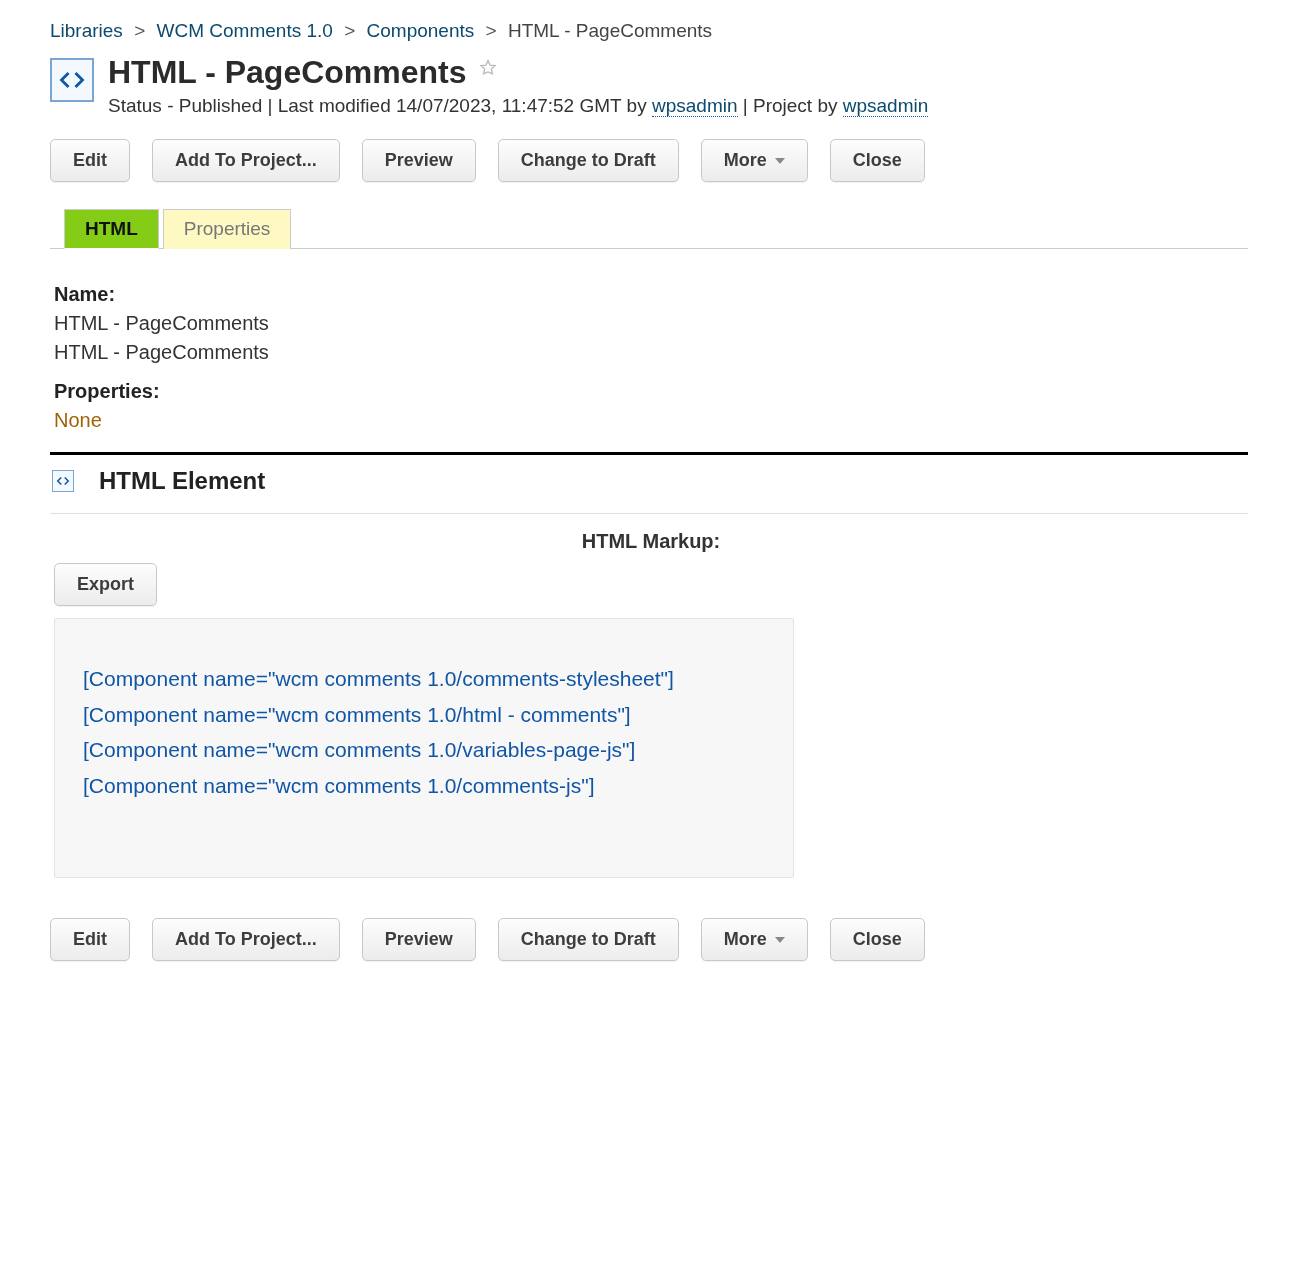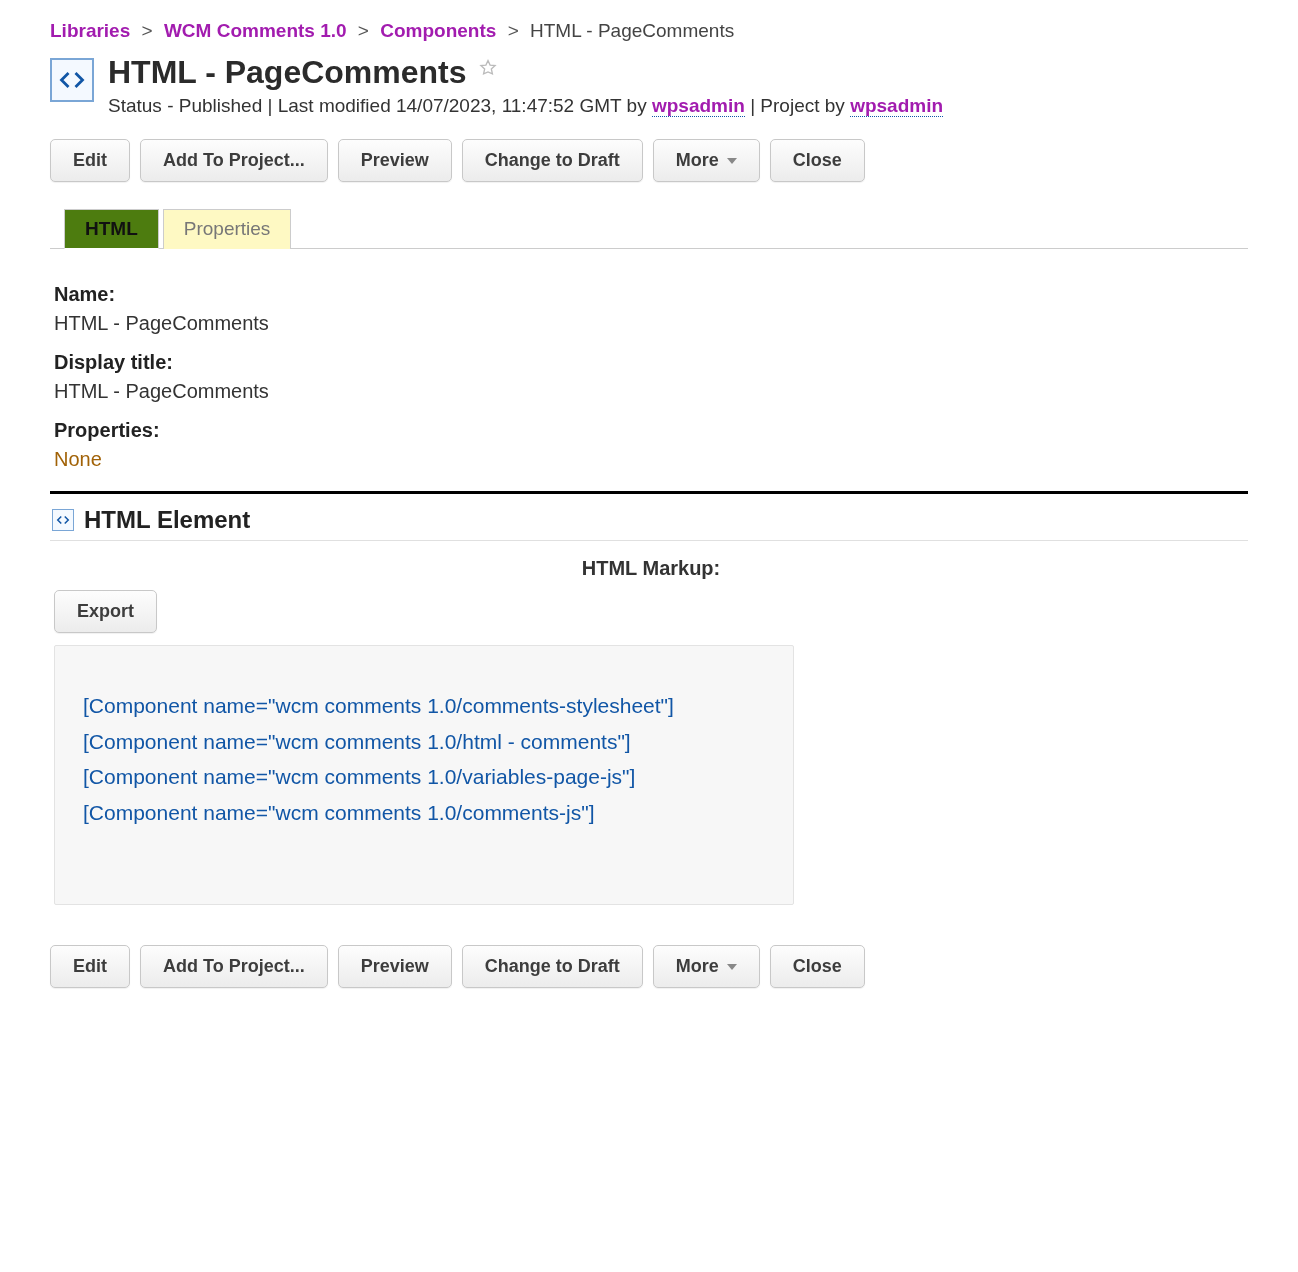--- a/index.html
+++ b/index.html
@@ -4,21 +4,21 @@
 <style>
   * { box-sizing: border-box; }
   body {
     font-family: Arial, Helvetica, sans-serif;
     font-size: 18px;
     color: #333;
     margin: 0;
     padding: 20px 50px;
     background: #fff;
   }
-  a { color: #a21caf; text-decoration: none; font-weight: bold; }
+  a { color: #0c4a6e; text-decoration: none; }
 
   .breadcrumb {
     font-size: 19px;
     margin-bottom: 12px;
     color: #555;
   }
   .breadcrumb .sep { color: #555; margin: 0 6px; }
   .breadcrumb .current { color: #444; }
 
   .title-row {
@@ -56,21 +56,21 @@
   .status-line {
     font-size: 19px;
     color: #333;
     margin-top: 4px;
   }
   .status-line a { border-bottom: 1px dotted #1156a6; text-align: center; }
 
   .toolbar {
     margin-top: 22px;
     display: flex;
-    gap: 10px;
+    gap: 22px;
   }
   .btn {
     background: linear-gradient(#fdfdfd,#ececec);
     border: 1px solid #c8c8c8;
     border-radius: 5px;
     color: #3d3d3d;
     font-weight: 700;
     font-size: 18px;
     padding: 10px 22px;
     cursor: pointer;
@@ -101,36 +101,36 @@
     padding: 8px 20px;
     font-size: 19px;
     color: #777;
     cursor: pointer;
     position: relative;
     top: 1px;
   }
   .tab.active {
     color: #111;
     font-weight: 700;
-    background: #4d7c0f;
+    background: #84cc16;
     border-bottom: 1px solid #fff;
   }
 
   .fields { padding: 18px 4px 20px; }
   .field-label { font-weight: 700; color: #222; margin-top: 16px; font-size: 20px; }
   .field-value { margin-top: 6px; color: #333; font-size: 20px; }
   .field-none { color: #a16207; }
 
   .section-rule { border: none; border-top: 3px solid #000; margin: 0; }
 
   .section-header {
     display: flex;
     align-items: center;
-    gap: 10px;
-    padding: 12px 2px 6px;
+    gap: 25px;
+    padding: 12px 2px 18px;
     border-bottom: 1px solid #e0e0e0;
   }
   .small-icon {
     width: 22px; height: 22px;
     border: 1px solid #7aa6d6;
     background: #f4f9ff;
     display: flex; align-items: center; justify-content: center;
   }
   .small-icon svg { width: 14px; height: 14px; }
   .section-title { font-size: 24px; font-weight: 700; color: #222; }
@@ -203,21 +203,20 @@
 
 <div class="tabs">
   <div class="tab active">HTML</div>
   <div class="tab">Properties</div>
 </div>
 
 <div class="fields">
   <div class="field-label">Name:</div>
   <div class="field-value">HTML - PageComments</div>
 
-  <div class="field-label">Display title:</div>
   <div class="field-value">HTML - PageComments</div>
 
   <div class="field-label">Properties:</div>
   <div class="field-value field-none">None</div>
 </div>
 
 <hr class="section-rule">
 
 <div class="section-header">
   <div class="small-icon">

